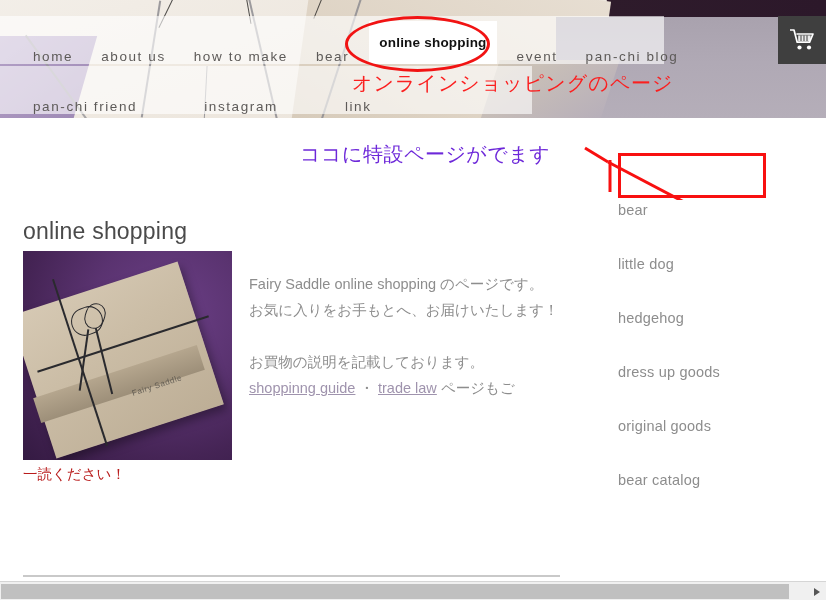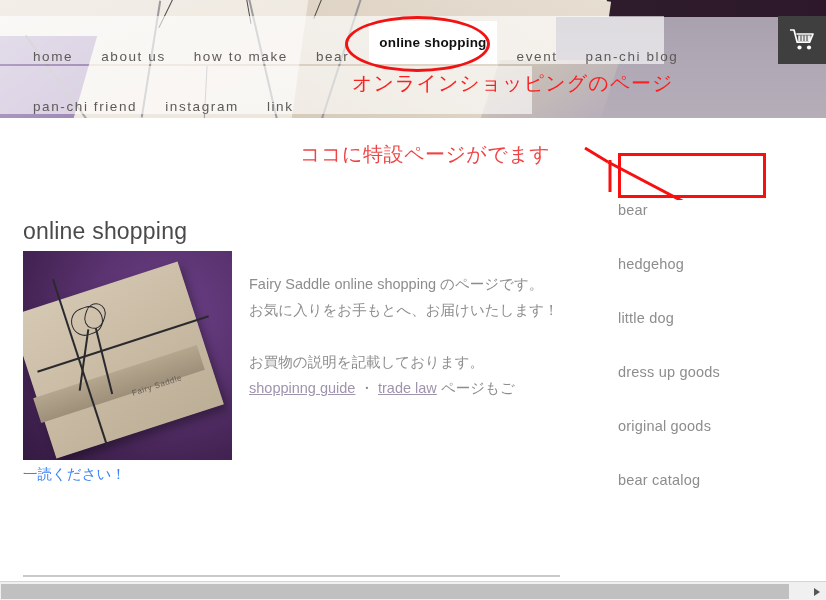--- a/index.html
+++ b/index.html
@@ -69,21 +69,21 @@
   .nav-band{
     position:absolute;left:0;top:16px;width:664px;height:48px;
     background:rgba(255,255,255,.62);
   }
   .nav-band2{
     position:absolute;left:0;top:66px;width:532px;height:48px;
     background:rgba(255,255,255,.62);
   }
   .nav-row{position:absolute;display:flex;align-items:flex-end;height:48px;}
   .nav-row1{left:0;top:16px;}
-  .nav-row2{left:0;top:66px;}
+  .nav-row2{left:0;top:66px;gap:39px;}
   .nav-item{
     font-size:13.5px;color:#5d5a58;letter-spacing:1.6px;
     padding:0 0;margin:0 14px;white-space:nowrap;cursor:pointer;
   }
   .nav-item.first{margin-left:33px;}
   .nav-item.active{
     background:#ffffff;color:#111;font-weight:bold;letter-spacing:.2px;
     padding:14px 10px;margin:0 6px;
   }
   
@@ -99,21 +99,21 @@
   .cart-btn svg{display:block;}
 
   
   .hdr-anno{
     position:absolute;left:352px;top:70px;font-size:20px;color:#fb1f1f;
     letter-spacing:1px;white-space:nowrap;
     font-family:Liberation Serif, serif;
   }
 
   .anno2{
-    position:absolute;left:300px;top:141px;font-size:20px;color:#ef4444;
+    position:absolute;left:300px;top:141px;font-size:20px;color:#6d28d9;
     letter-spacing:.5px;white-space:nowrap;font-family:"DejaVu Sans",sans-serif;
   }
   .anno-svg{position:absolute;left:560px;top:140px;width:220px;height:60px;pointer-events:none;}
   .red-box{
     position:absolute;left:618px;top:153px;width:142px;height:39px;
     border:3px solid #f81010;background:transparent;
   }
 
   .page-title{
     position:absolute;left:23px;top:203px;font-size:23px;color:#4a4a4a;
@@ -148,21 +148,21 @@
     transform:rotate(-18deg);letter-spacing:.6px;opacity:.75;}
 
   .body-col{
     position:absolute;left:249px;top:271px;width:312px;
     font-size:14.5px;line-height:26px;color:#8d8d8d;
   }
   .body-col p{margin:0;}
   .body-col .gap{height:26px;}
   .lnk{color:#9f93ad;text-decoration:underline;cursor:pointer;}
   .tail-line{
-    position:absolute;left:23px;top:461px;font-size:14.5px;line-height:26px;color:#3b82f6;
+    position:absolute;left:23px;top:461px;font-size:14.5px;line-height:26px;color:#b91c1c;
   }
   .dot-sep{color:#8d8d8d;}
 
   
   .side{position:absolute;left:618px;top:195px;width:190px;}
   .side-item{
     font-size:14.5px;color:#8d8d8d;height:54px;line-height:30px;cursor:pointer;
     letter-spacing:.2px;
   }
 
@@ -277,22 +277,22 @@
       <span class="lnk">shoppinng guide</span>
       <span class="dot-sep">・</span>
       <span class="lnk">trade law</span>
       <span>ページもご</span>
     </p>
   </div>
   <div class="tail-line">一読ください！</div>
 
   <aside class="side">
     <div class="side-item">bear</div>
+    <div class="side-item">little dog</div>
     <div class="side-item">hedgehog</div>
-    <div class="side-item">little dog</div>
     <div class="side-item">dress up goods</div>
     <div class="side-item">original goods</div>
     <div class="side-item">bear catalog</div>
   </aside>
 
   <div class="hr"></div>
   <div class="scrollbar">
     <div class="sb-thumb"></div>
     <div class="sb-arrow">
       <i></i>

